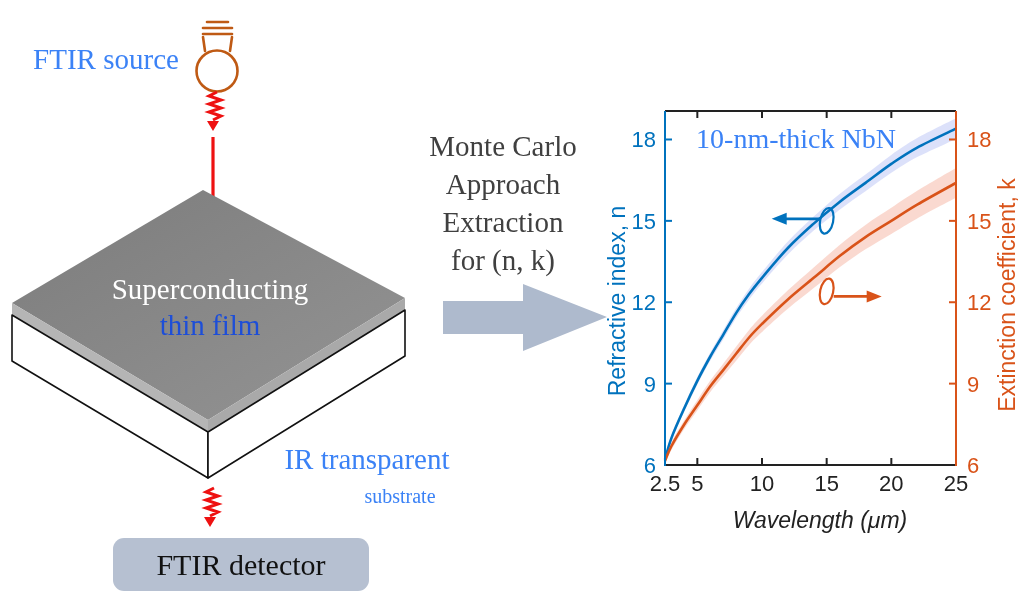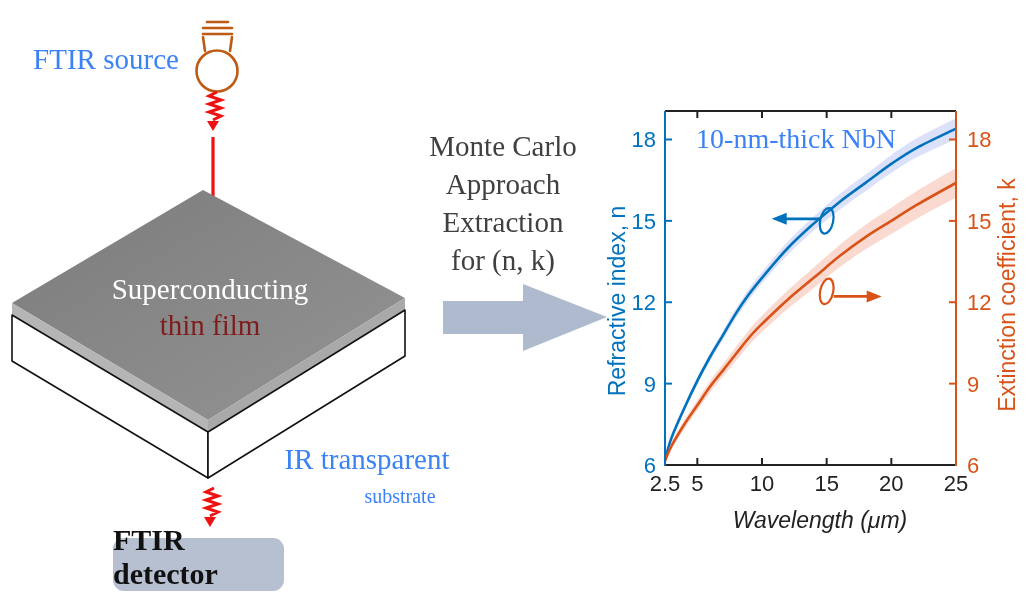--- a/index.html
+++ b/index.html
@@ -2,22 +2,22 @@
 <html><head>
 <meta charset="utf-8">
 <style>
   html,body{margin:0;padding:0;background:#fff;}
   #fig{position:relative;width:1026px;height:602px;background:#fff;overflow:hidden;
        font-family:"Liberation Serif", serif;}
   .lbl{position:absolute;transform:translate(-50%,-50%);white-space:nowrap;color:#3b82f6;}
   .serif{font-family:"Liberation Serif", serif;}
   .sans{font-family:"Liberation Sans", sans-serif;}
   #svgroot{position:absolute;left:0;top:0;}
-  #detector-box{position:absolute;left:113px;top:538px;width:171px;height:53px;
-       border-radius:11px;display:flex;align-items:flex-end;justify-content:center;font-weight:bold;}
+  #detector-box{position:absolute;left:113px;top:538px;width:256px;height:53px;
+       border-radius:11px;display:flex;align-items:center;justify-content:center;}
   #process-text{position:absolute;left:400px;top:127px;width:206px;text-align:center;
        font-size:29px;line-height:38px;color:#404040;}
   .vlabel{position:absolute;transform:translate(-50%,-50%) rotate(-90deg);white-space:nowrap;}
 </style>
 </head>
 <body>
 
 <div id="fig">
 
   <svg id="svgroot" width="1026" height="602" viewBox="0 0 1026 602">
@@ -110,21 +110,21 @@
         <polygon points="771.6666666666667,218.86206896551727 786.6666666666667,212.86206896551727 786.6666666666667,224.86206896551727" fill="#0072bd"></polygon>
         <ellipse cx="826.6666666666667" cy="291.39080459770116" rx="6.5" ry="13" fill="none" stroke="#d95319" stroke-width="2.2" transform="rotate(12 826.6666666666667 291.39080459770116)"></ellipse>
         <line x1="833.6666666666667" y1="296.39080459770116" x2="869.6666666666667" y2="296.39080459770116" stroke="#d95319" stroke-width="2.6"></line>
         <polygon points="881.6666666666667,296.39080459770116 866.6666666666667,290.39080459770116 866.6666666666667,302.39080459770116" fill="#d95319"></polygon>
       </g>
   </svg>
 
   <div class="lbl serif" style="left:106px;top:59px;font-size:29px;">FTIR source</div>
 
   <div class="lbl serif" style="left:210px;top:289px;font-size:29px;color:#fff;">Superconducting</div>
-  <div class="lbl serif" style="left:210px;top:325px;font-size:29px;color:#7f1d1d;">thin film</div>
+  <div class="lbl serif" style="left:210px;top:325px;font-size:29px;color:#1d4ed8;">thin film</div>
 
   <div class="lbl serif" style="left:367px;top:459px;font-size:29px;text-align:right;">IR transparent</div>
   <div class="lbl serif" style="left:400px;top:496px;font-size:20px;">substrate</div>
 
   <div id="detector-box" style="background:#b6c0d1;">
     <span class="serif" style="font-size:30px;color:#111;">FTIR detector</span>
   </div>
 
   <div id="process-text" class="serif">
     <div>Monte Carlo</div>

